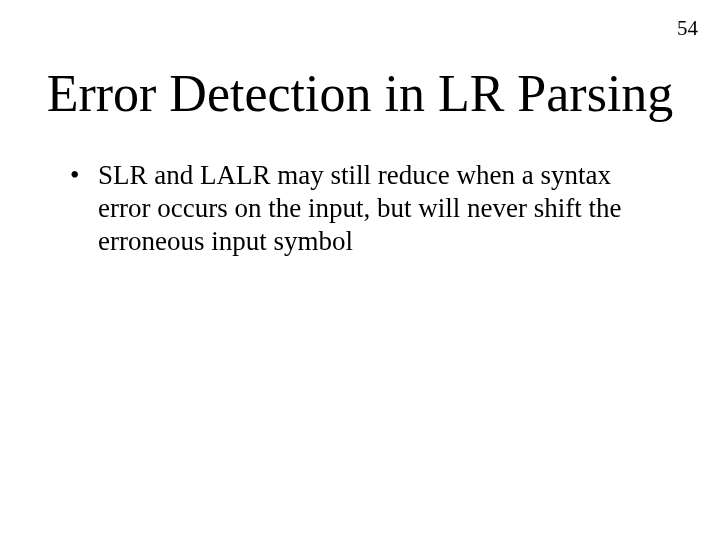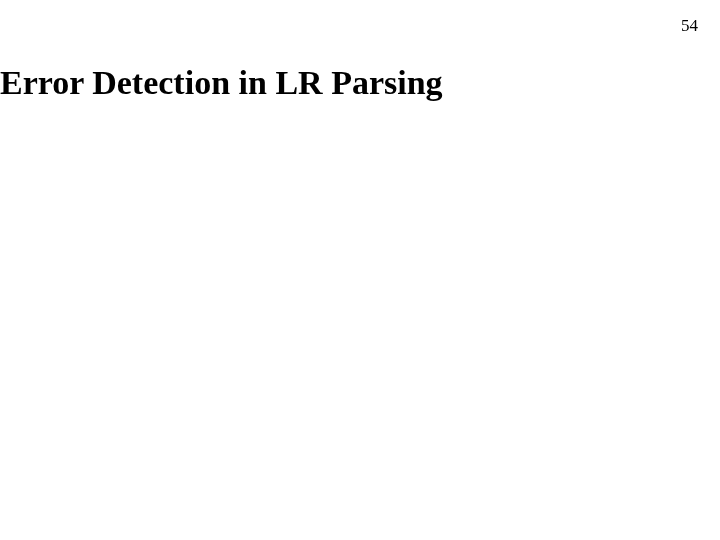--- a/index.html
+++ b/index.html
@@ -10,28 +10,28 @@
     background: #ffffff;
     font-family: "Times New Roman", Times, serif;
     color: #000000;
     position: relative;
     overflow: hidden;
   }
   .page-number {
     position: absolute;
     top: 16px;
     right: 22px;
-    font-size: 17px;
+    font-size: 21px;
   }
   .title {
-    text-align: left;
-    font-size: 34px;
+    text-align: center;
+    font-size: 52px;
     margin-top: 64px;
     margin-bottom: 36px;
-    font-weight: bold;
+    font-weight: normal;
   }
   .bullets {
     margin: 0 60px 0 70px;
     padding: 0;
     list-style: none;
   }
   .bullets li {
     font-size: 27px;
     line-height: 1.22;
     position: relative;
@@ -47,13 +47,14 @@
   }
 </style>
 </head>
 <body>
 
 <div class="page-number">54</div>
 
 <h1 class="title">Error Detection in LR Parsing</h1>
 
 <ul class="bullets">
+  <li>SLR and LALR may still reduce when a syntax error occurs on the input, but will never shift the erroneous input symbol</li>
 </ul>
 
 </body></html>

